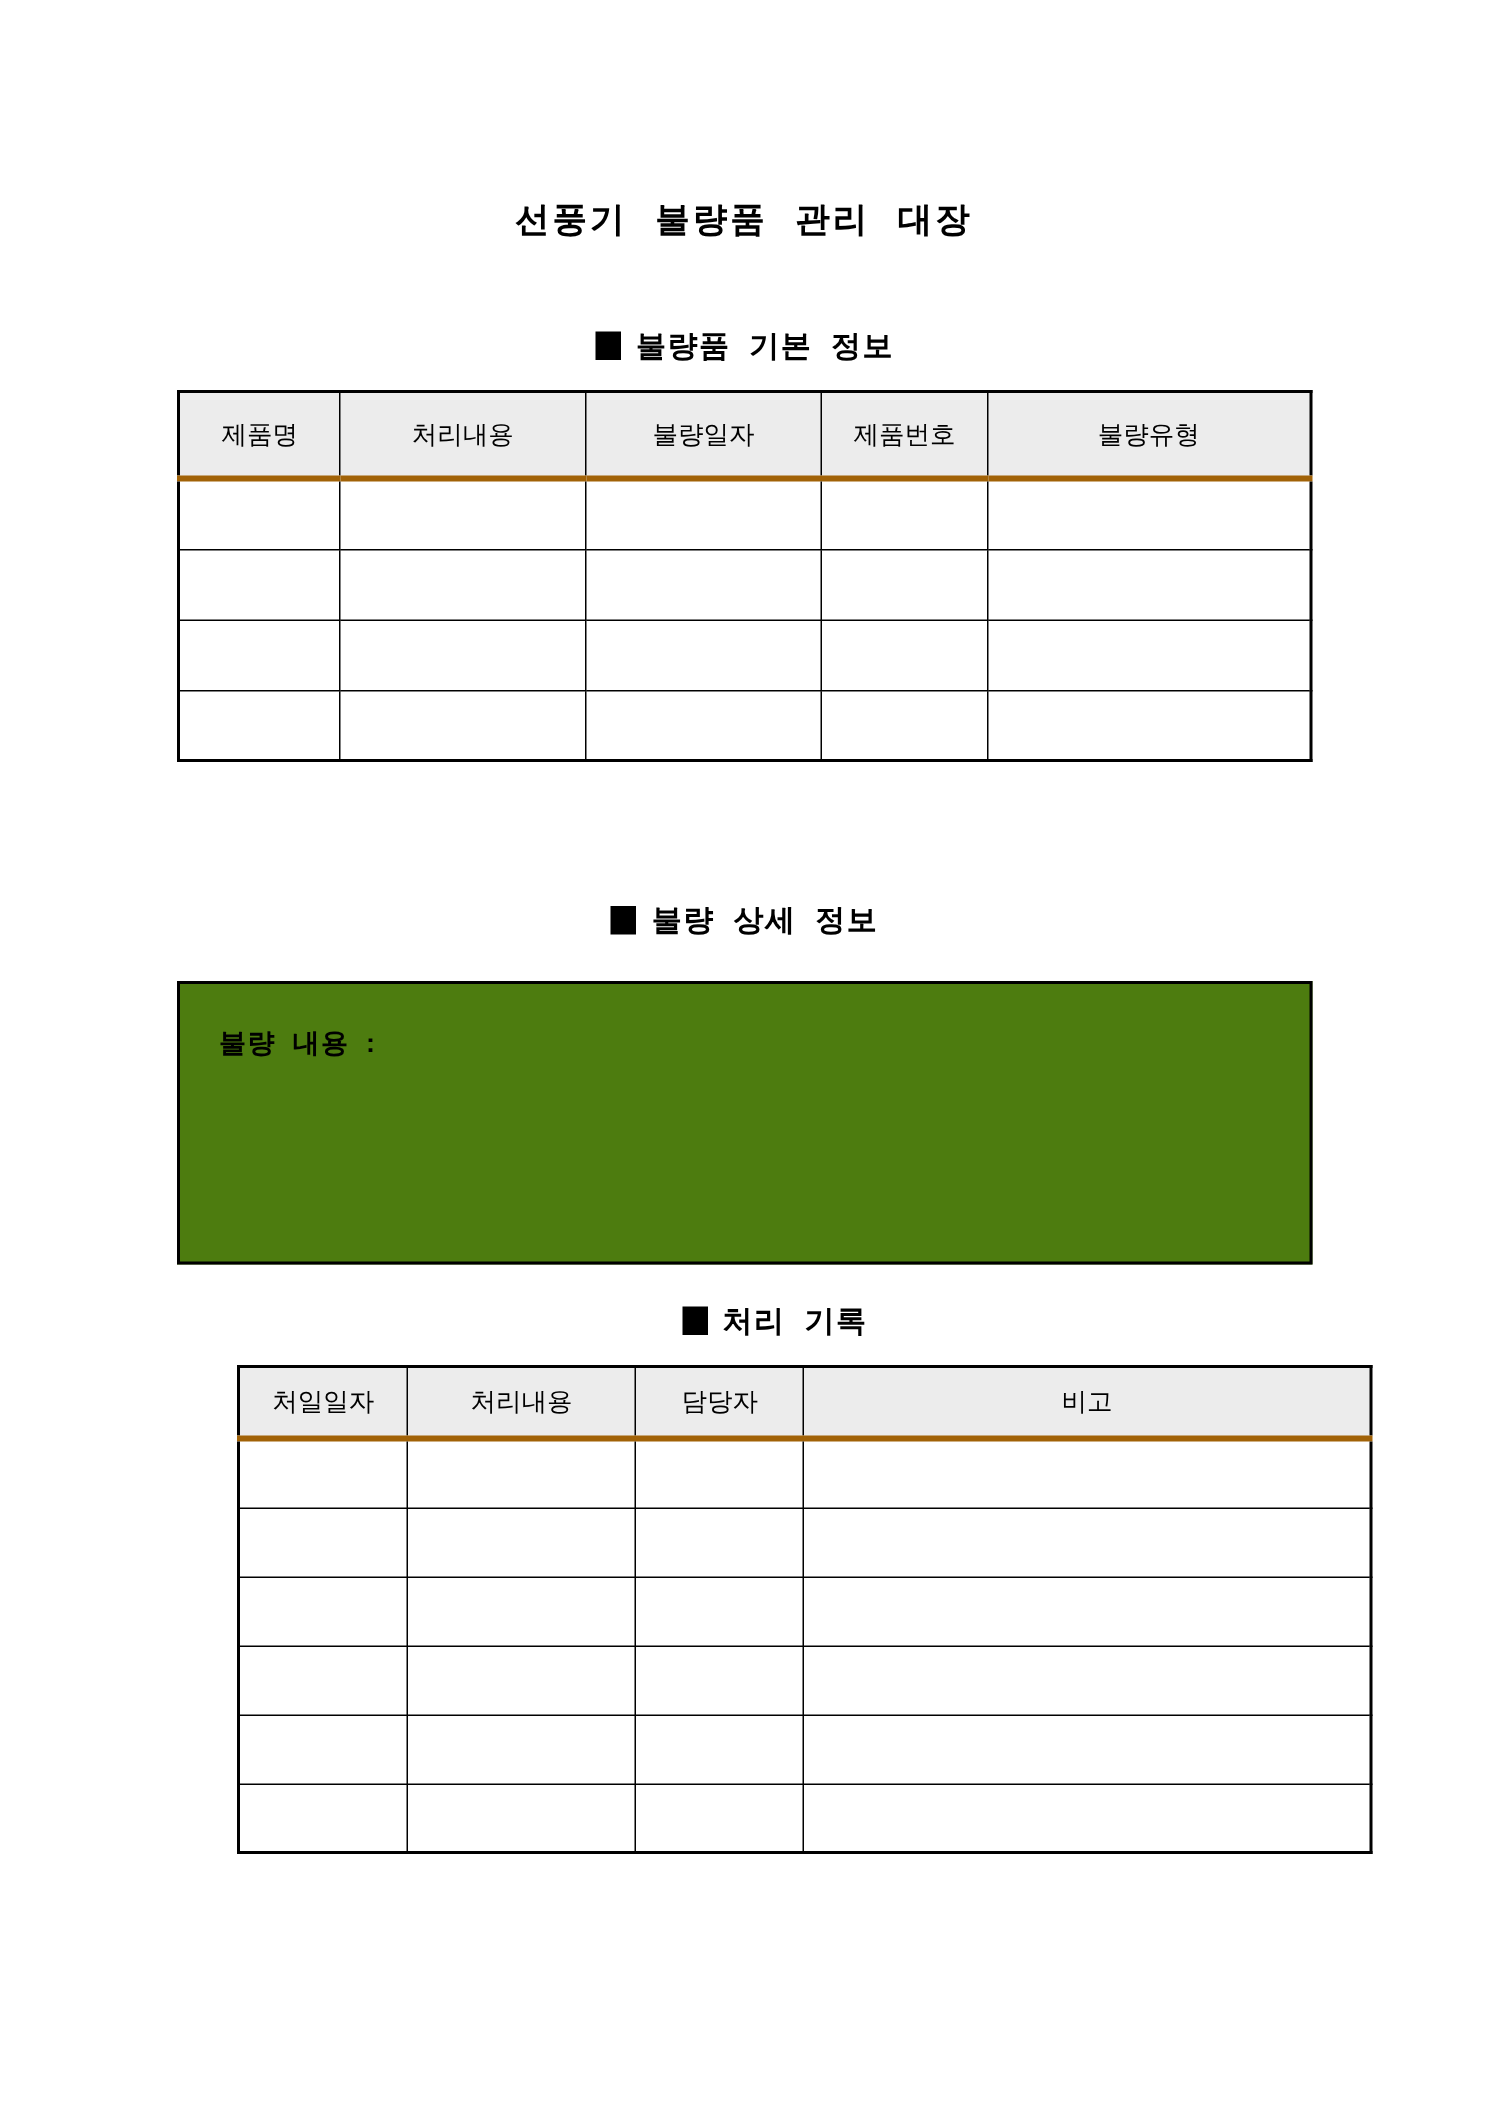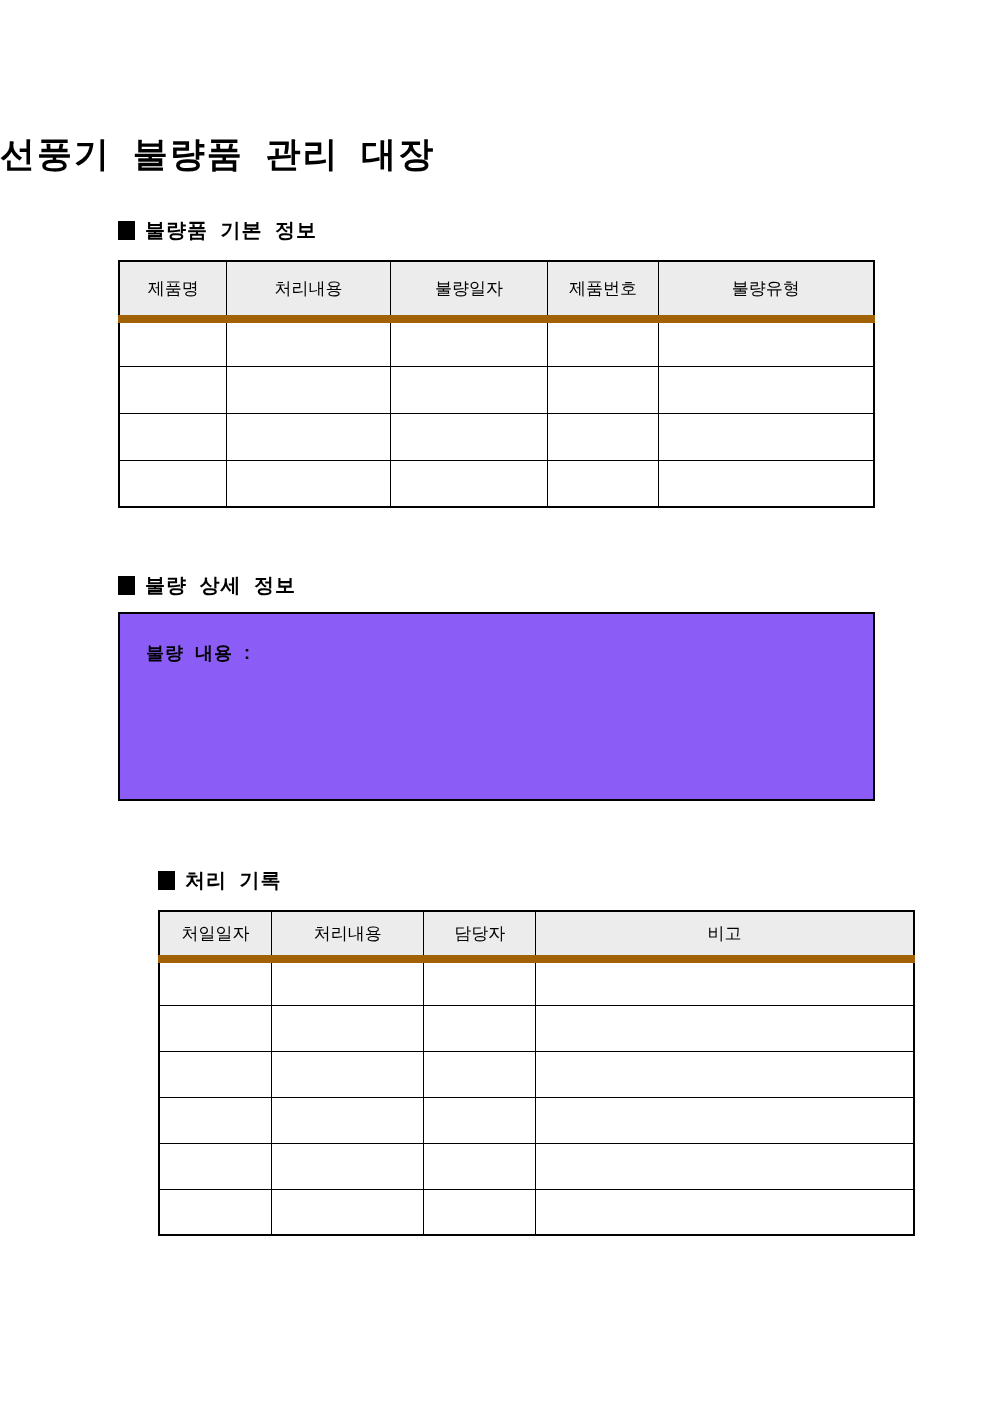--- a/index.html
+++ b/index.html
@@ -16,38 +16,40 @@
     width: 992px;
     height: 1403px;
     background: #ffffff;
     overflow: hidden;
   }
   .title {
     position: absolute;
     top: 131px;
     left: 0;
     width: 100%;
-    font-size: 35px;
+    text-align: center;
+    font-size: 23px;
     font-weight: bold;
     letter-spacing: 2px;
     word-spacing: 10px;
     color: #000000;
   }
   .section { position: absolute; left: 118px; width: 757px; }
   .sec-basic  { top: 217px; }
-  .sec-detail { top: 572px; }
+  .sec-detail { top: 600px; }
   .sec-record { top: 867px; padding-left: 40px; }
   .section-heading {
     display: flex;
     align-items: center;
     font-size: 20px;
     font-weight: bold;
     letter-spacing: 1px;
     word-spacing: 6px;
     height: 26px;
+    justify-content: center;
   }
   .bullet {
     display: inline-block;
     width: 17px;
     height: 19px;
     background: #000000;
     margin-right: 10px;
     flex: 0 0 auto;
   }
   table.grid {
@@ -59,34 +61,34 @@
   table.grid th, table.grid td {
     border: 1px solid #000000;
     text-align: center;
     vertical-align: middle;
     font-size: 17px;
     font-weight: normal;
     color: #000000;
   }
   table.grid thead th {
     background: #ececec;
-    border-bottom: 8px solid #a16207;
+    border-bottom: 4px solid #a16207;
   }
   .basic-table  { margin-top: 17px; }
   .basic-table thead th { height: 58px; }
   .basic-table tbody td { height: 47px; }
   .record-table { margin-top: 17px; }
   .record-table thead th { height: 48px; text-align: center; }
   .record-table tbody td { height: 46px; }
   .detail-box {
-    margin-top: 14px;
+    margin-top: 28px;
     width: 757px;
     height: 189px;
     border: 2px solid #000000;
-    background: #8b5cf6;
+    background: #4d7c0f;
   }
   .detail-label {
     padding: 27px 0 0 26px;
     font-size: 18px;
     font-weight: bold;
     letter-spacing: 1px;
     word-spacing: 5px;
   }
 </style>
 </head>

